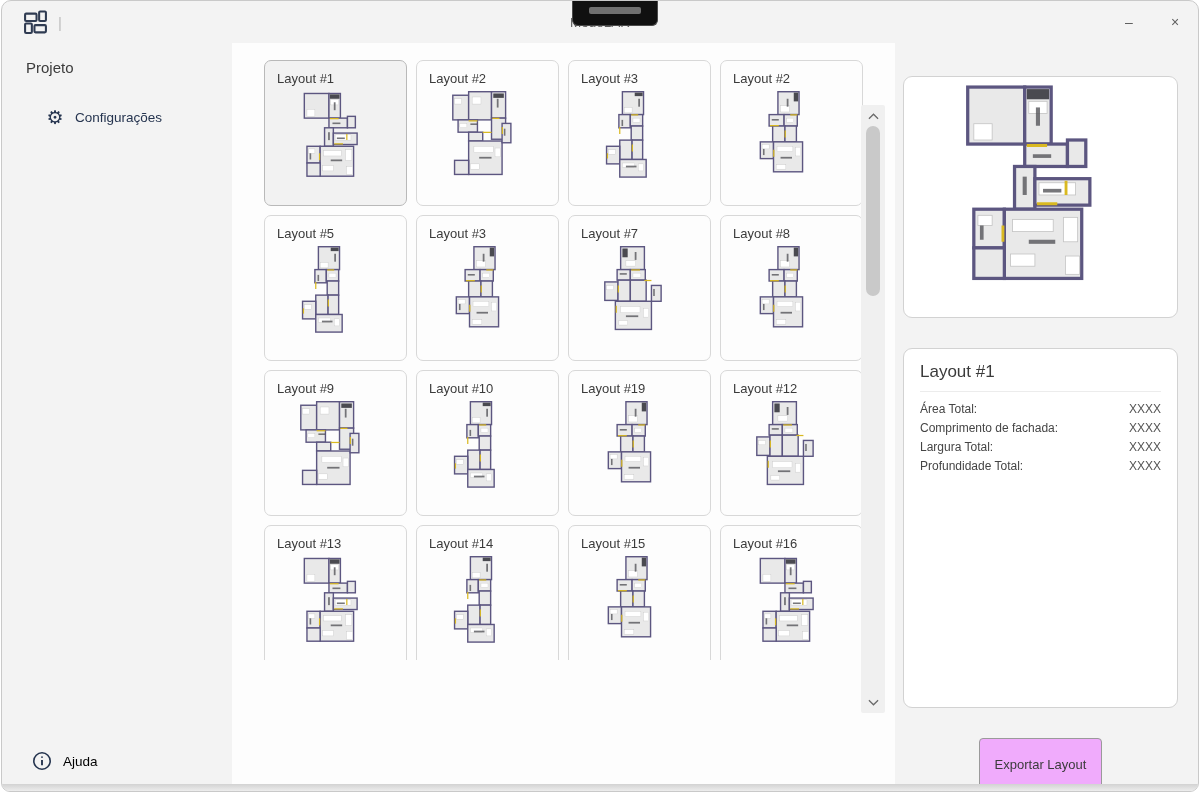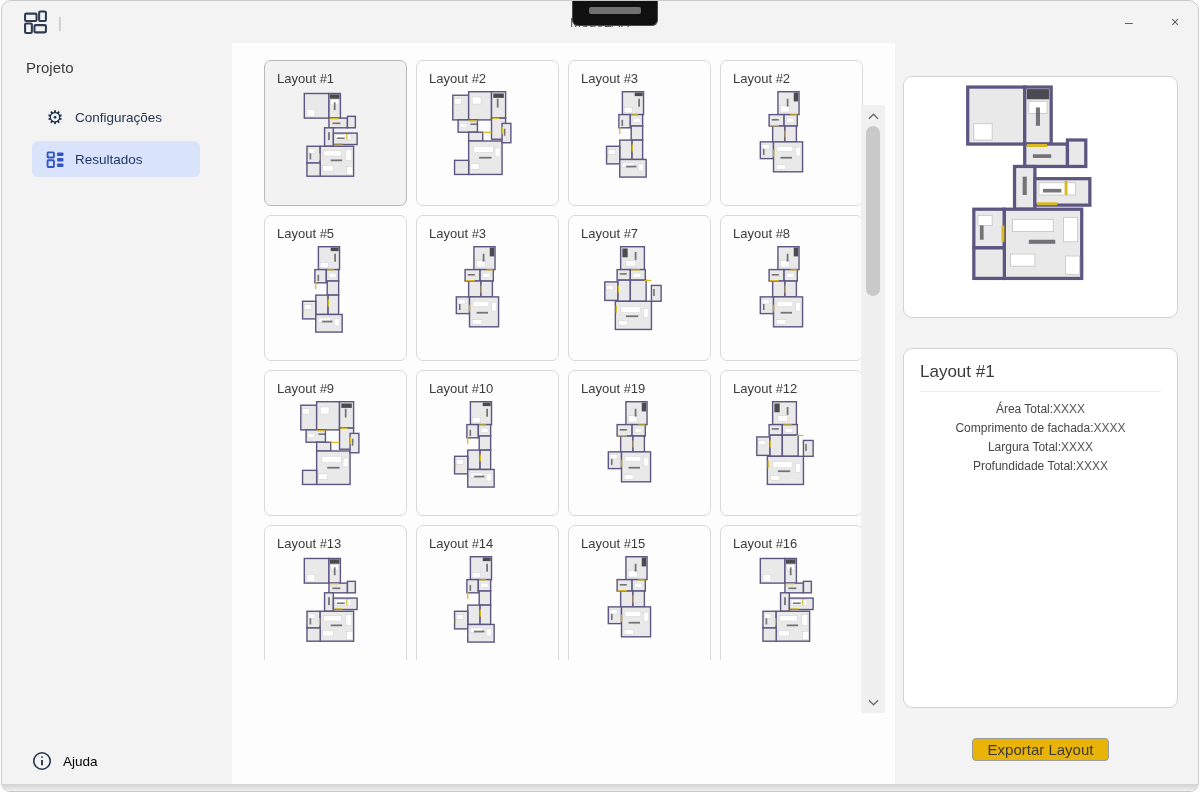--- a/index.html
+++ b/index.html
@@ -54,25 +54,25 @@
   .sb-thumb{position:absolute;top:21px;left:5px;width:14px;height:170px;background:#c9c9c9;border-radius:7px;}
 
   
   .rightpanel{width:303px;box-sizing:border-box;padding:0 20px 0 8px;display:flex;flex-direction:column;}
   .preview-card{margin-top:33px;height:240px;background:#fff;border:1px solid #d2d2d2;border-radius:9px;
     display:flex;align-items:center;justify-content:center;}
   .plan-preview{width:206px;height:228px;}
   .details-card{margin-top:30px;height:360px;background:#fff;border:1px solid #d2d2d2;border-radius:9px;
     padding:13px 16px;box-sizing:border-box;}
   .details-title{font-size:17px;color:#3b3b3b;padding-bottom:9px;border-bottom:1px solid #ececec;margin-bottom:8px;}
-  .detail-row{display:flex;justify-content:center;font-size:12px;line-height:19px;}
+  .detail-row{display:flex;justify-content:space-between;font-size:12px;line-height:19px;}
   .detail-row .dl{color:#454545;} .detail-row .dv{color:#555;}
   .export-row{margin-top:30px;text-align:center;}
-  .export-btn{font-family:inherit;font-size:15px;color:#3b3b3b;background:#eab308;border:1px solid #9a9a9a;
-    border-radius:4px;padding:2px 15px;cursor:default;}
+  .export-btn{font-family:inherit;font-size:13px;color:#3b3b3b;background:#f0abfc;border:1px solid #9a9a9a;
+    border-radius:4px;padding:18px 15px;cursor:default;}
 </style>
 </head>
 <body>
 
 <div class="stage">
   <div class="window">
 
     <div class="titlebar">
       <div class="app-icon">
         <svg viewBox="0 0 24 24" width="25" height="25" fill="none" stroke="#2f3b52" stroke-width="2">
@@ -95,32 +95,20 @@
       <div class="sidebar">
         <div class="project-label">Projeto</div>
 
         <div class="nav-item">
           <span class="ni-icon">
               <span class="gear-glyph">⚙</span>
             </span>
           <span class="ni-label">Configurações</span>
         </div>
 
-        <div class="nav-item selected">
-          <span class="ni-icon">
-            <svg viewBox="0 0 24 24" width="19" height="19" stroke="#3255c4" stroke-width="2.4">
-              <rect x="2" y="3" width="8" height="6.5" rx="1" fill="none"></rect>
-              <rect x="2" y="13" width="8" height="8.5" rx="1" fill="none"></rect>
-              <rect x="14" y="3" width="8" height="4.5" rx="1" fill="#3255c4" stroke="none"></rect>
-              <rect x="14" y="10" width="8" height="4.5" rx="1" fill="#3255c4" stroke="none"></rect>
-              <rect x="14" y="17" width="8" height="4.5" rx="1" fill="#3255c4" stroke="none"></rect>
-            </svg>
-          </span>
-          <span class="ni-label">Resultados</span>
-        </div>
 
         <div class="help-item">
           <span class="ni-icon">
             <svg viewBox="0 0 20 20" width="20" height="20" fill="none" stroke="#25344f" stroke-width="1.6">
               <circle cx="10" cy="10" r="8.2"></circle>
               <line x1="10" y1="9" x2="10" y2="14.3" stroke-width="1.9"></line>
               <line x1="10" y1="5.6" x2="10" y2="6.8" stroke-width="1.9"></line>
             </svg>
           </span>
           <span class="ni-label">Ajuda</span>

